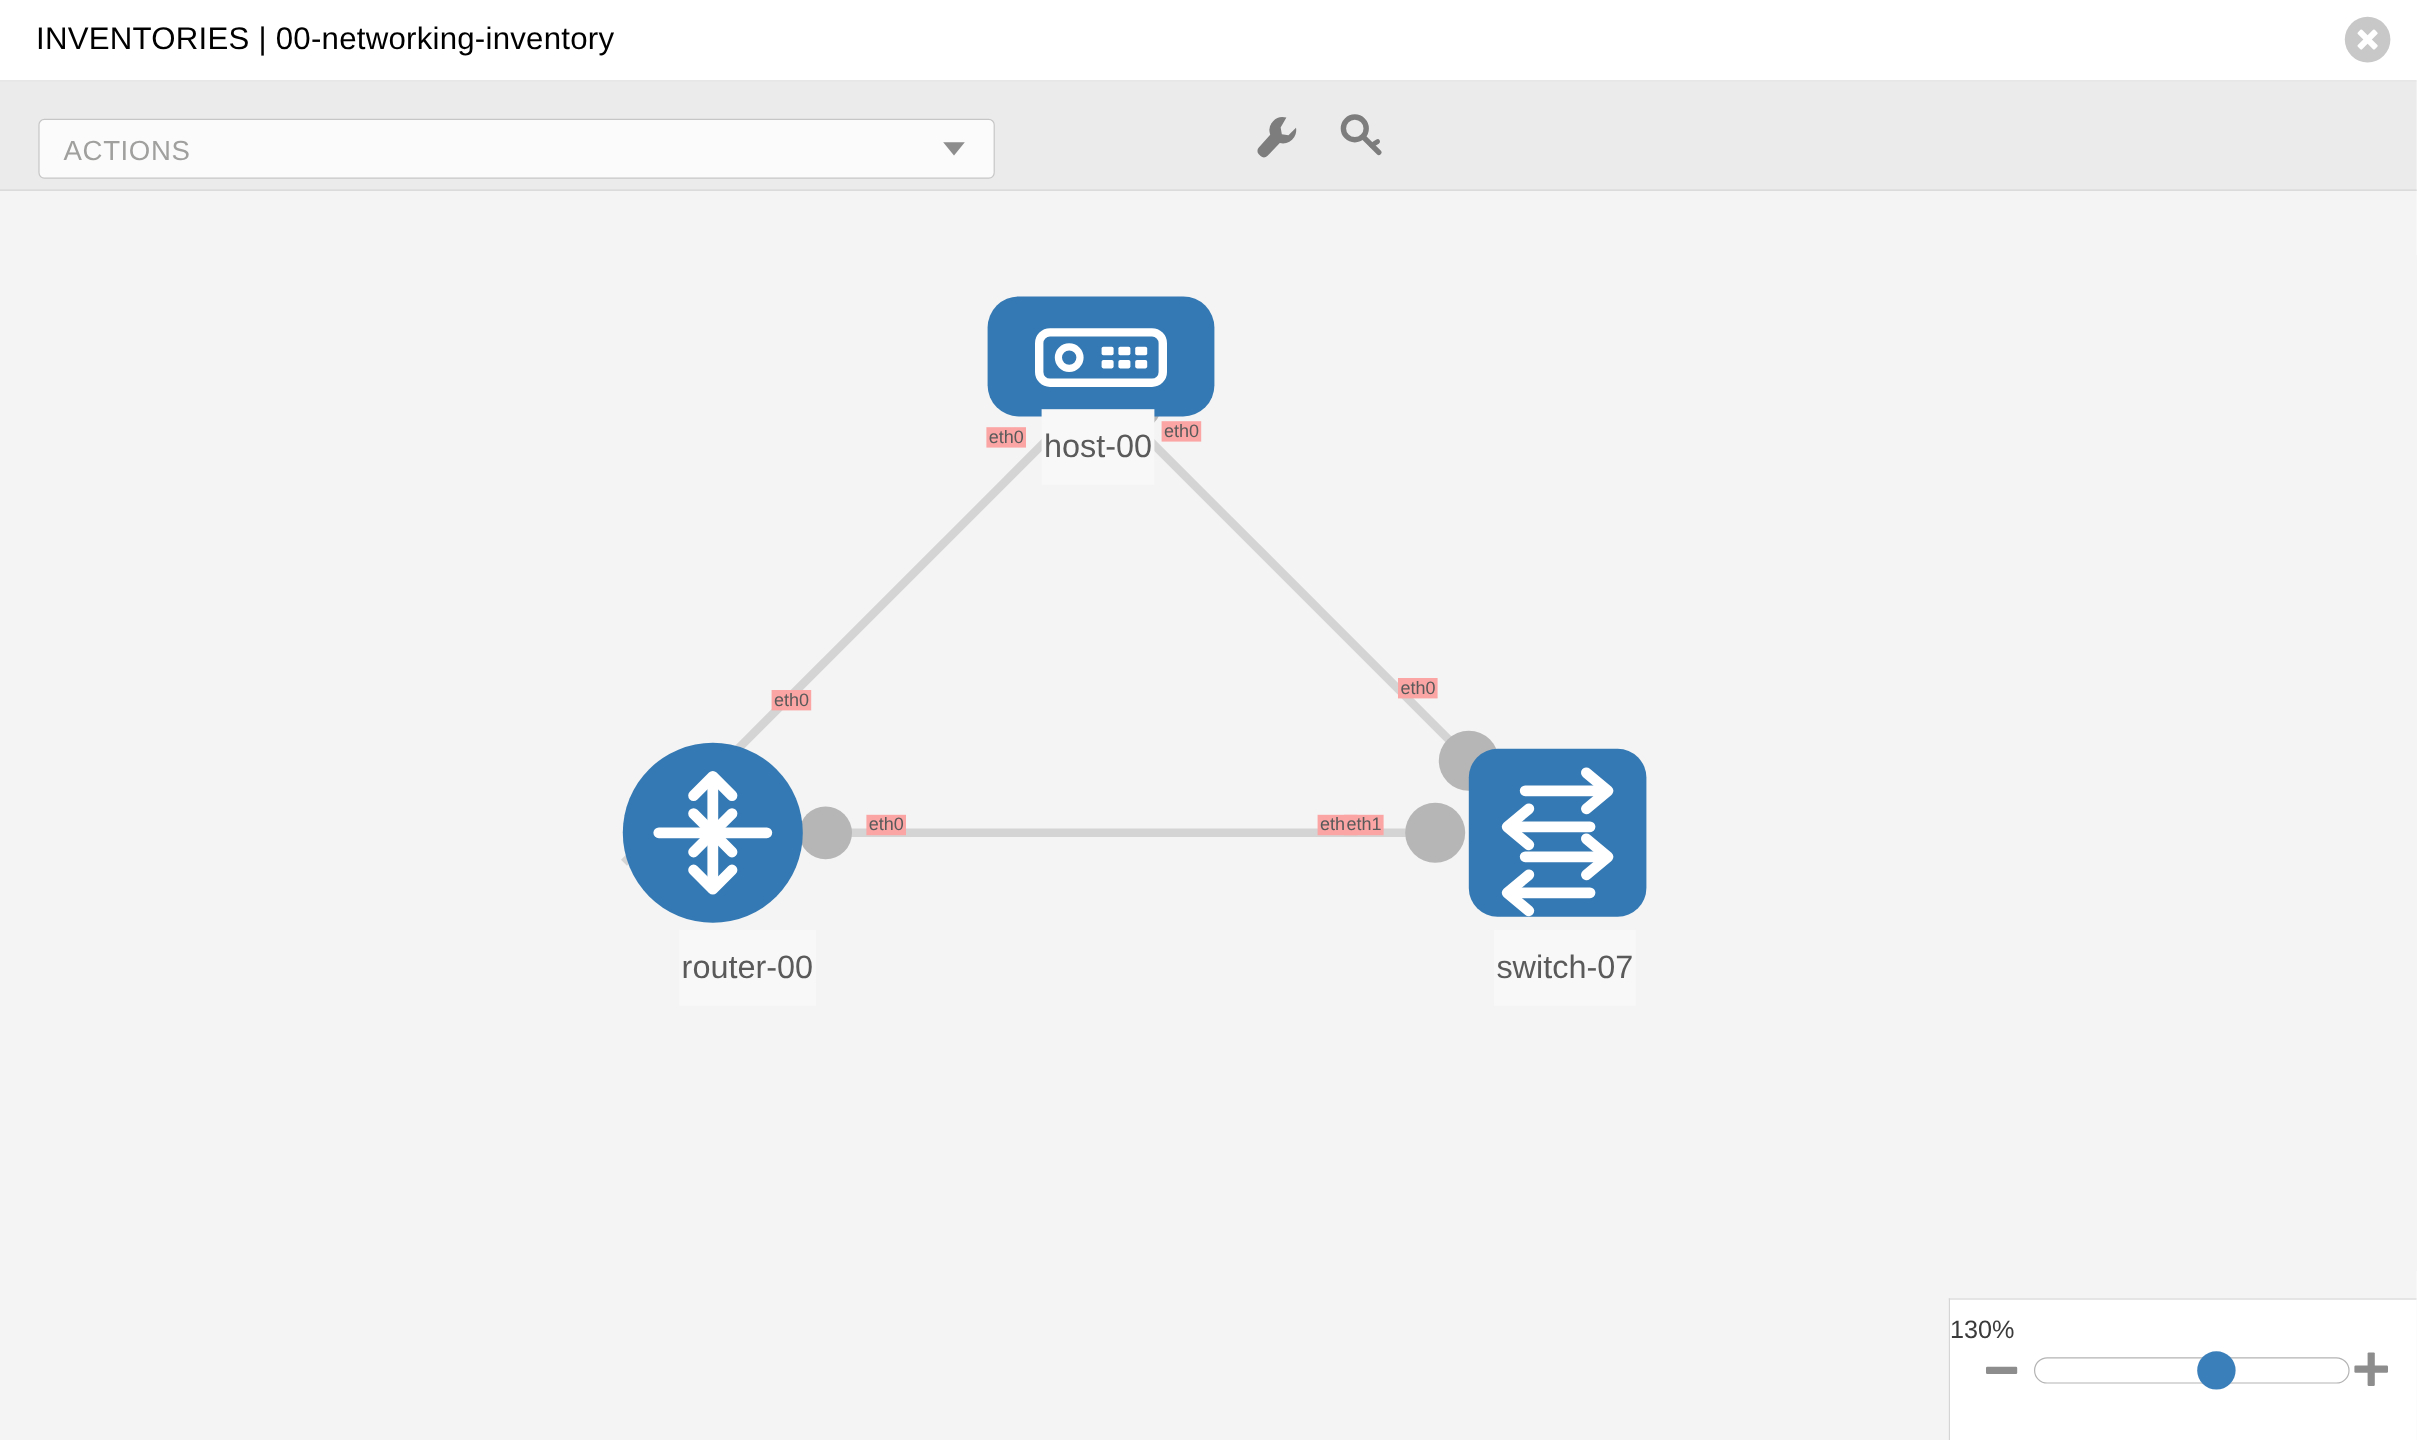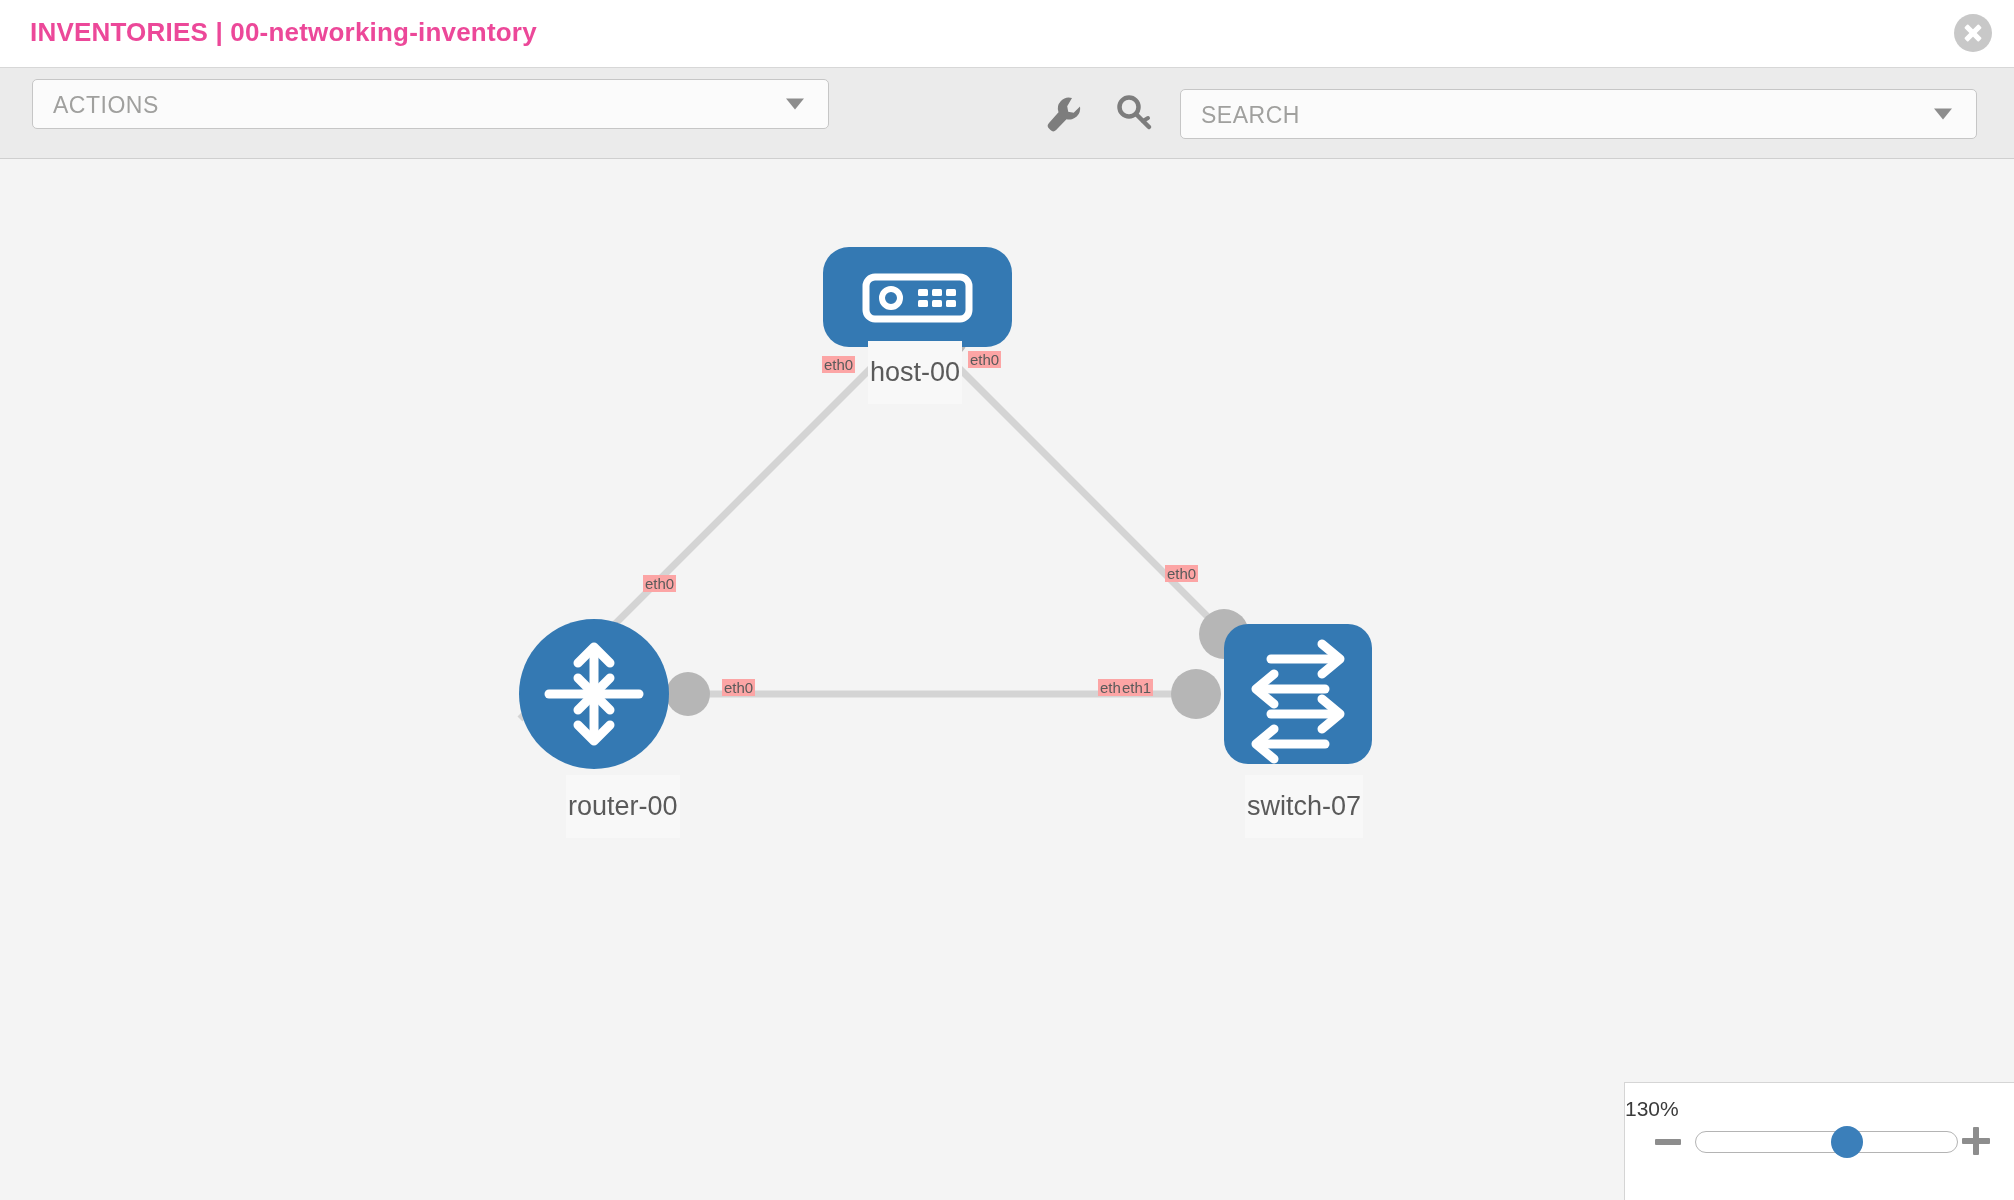--- a/index.html
+++ b/index.html
@@ -18,22 +18,22 @@
   
   .header {
     position: absolute; left: 0; top: 0;
     width: 2014px; height: 68px;
     background: #ffffff;
     border-bottom: 1px solid #d7d7d7;
     box-sizing: border-box;
   }
   .header-title {
     position: absolute; left: 30px; top: 17px;
-    font-size: 26px; font-weight: bold;
-    color: #ec4899;
+    font-size: 26px; font-weight: normal;
+    color: #000000;
     letter-spacing: 0.2px;
     white-space: nowrap;
   }
   .close-btn {
     position: absolute; right: 22px; top: 14px;
     width: 38px; height: 38px;
     border-radius: 50%;
     background: #c8c8c8;
     cursor: pointer;
   }
@@ -47,21 +47,21 @@
 
   
   .toolbar {
     position: absolute; left: 0; top: 68px;
     width: 2014px; height: 91px;
     background: #ebebeb;
     border-bottom: 1px solid #cfcfcf;
     box-sizing: border-box;
   }
   .actions-select {
-    position: absolute; left: 32px; top: 11px;
+    position: absolute; left: 32px; top: 31px;
     width: 797px; height: 50px;
     background: #fbfbfb;
     border: 1px solid #c6c6c6;
     border-radius: 5px;
     box-sizing: border-box;
     cursor: pointer;
   }
   .actions-select .label {
     position: absolute; left: 20px; top: 12px;
     font-size: 23px; color: #a0a09e;
@@ -193,24 +193,20 @@
     </div>
 
     <div class="tool-icon magnify">
       <svg width="48" height="48" viewBox="0 0 48 48" aria-hidden="true">
         <circle cx="19" cy="17" r="9.5" fill="none" stroke="#7d7d7d" stroke-width="4.5"></circle>
         <path d="M26 24 L39 37" stroke="#7d7d7d" stroke-width="4.5" stroke-linecap="round" fill="none"></path>
         <path d="M33 31 L38 28" stroke="#7d7d7d" stroke-width="4" stroke-linecap="round" fill="none"></path>
       </svg>
     </div>
 
-    <div class="search-box">
-      <span class="label">SEARCH</span>
-      <span class="caret"></span>
-    </div>
   </div>
 
   <div class="canvas">
 
     <svg width="2014" height="1041">
 
       <g>
         <line x1="890" y1="190" x2="520" y2="560" stroke="#d4d4d4" stroke-width="7"></line>
         <line x1="940" y1="190" x2="1232" y2="482" stroke="#d4d4d4" stroke-width="7"></line>
         <line x1="690" y1="535" x2="1200" y2="535" stroke="#d4d4d4" stroke-width="7"></line>

